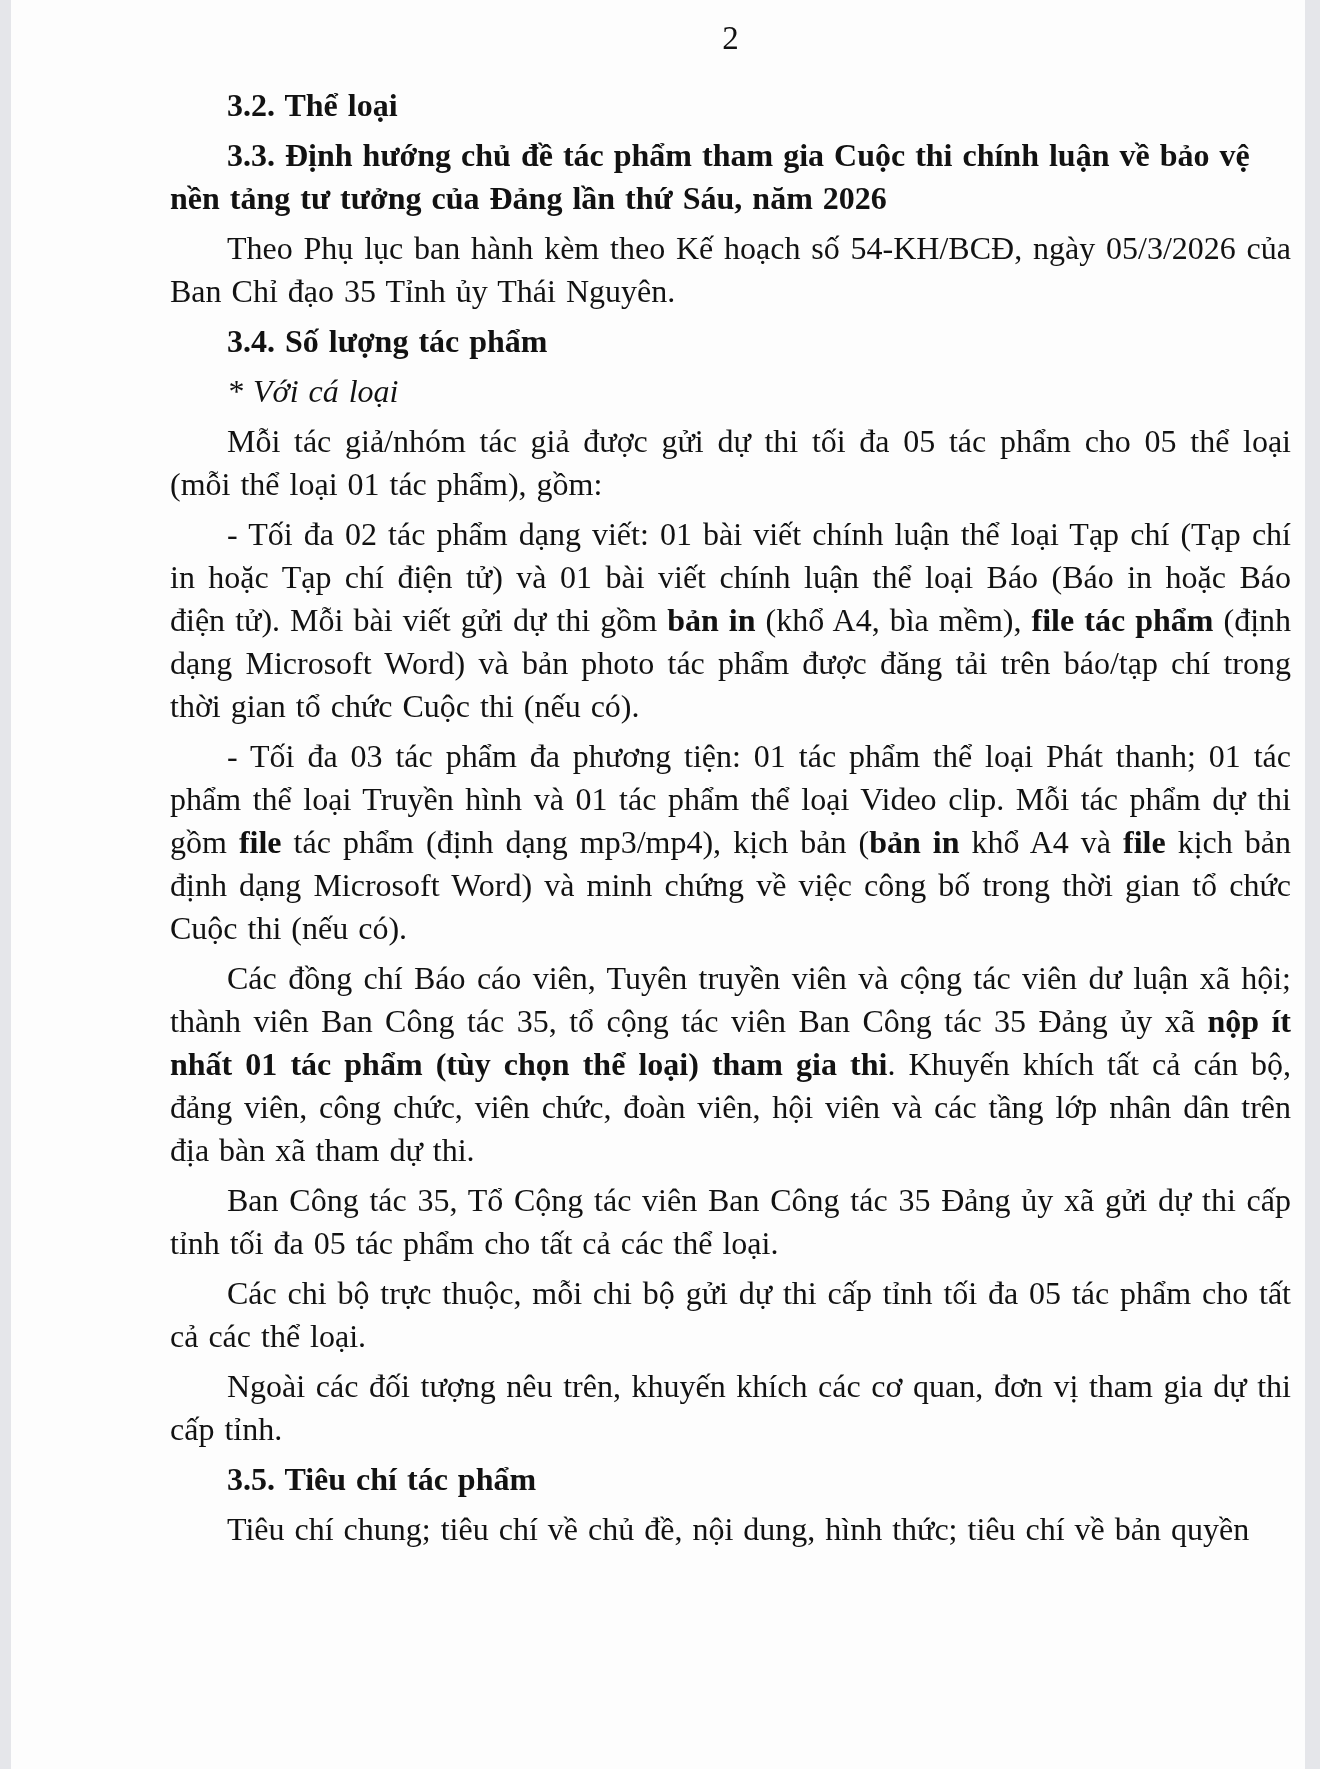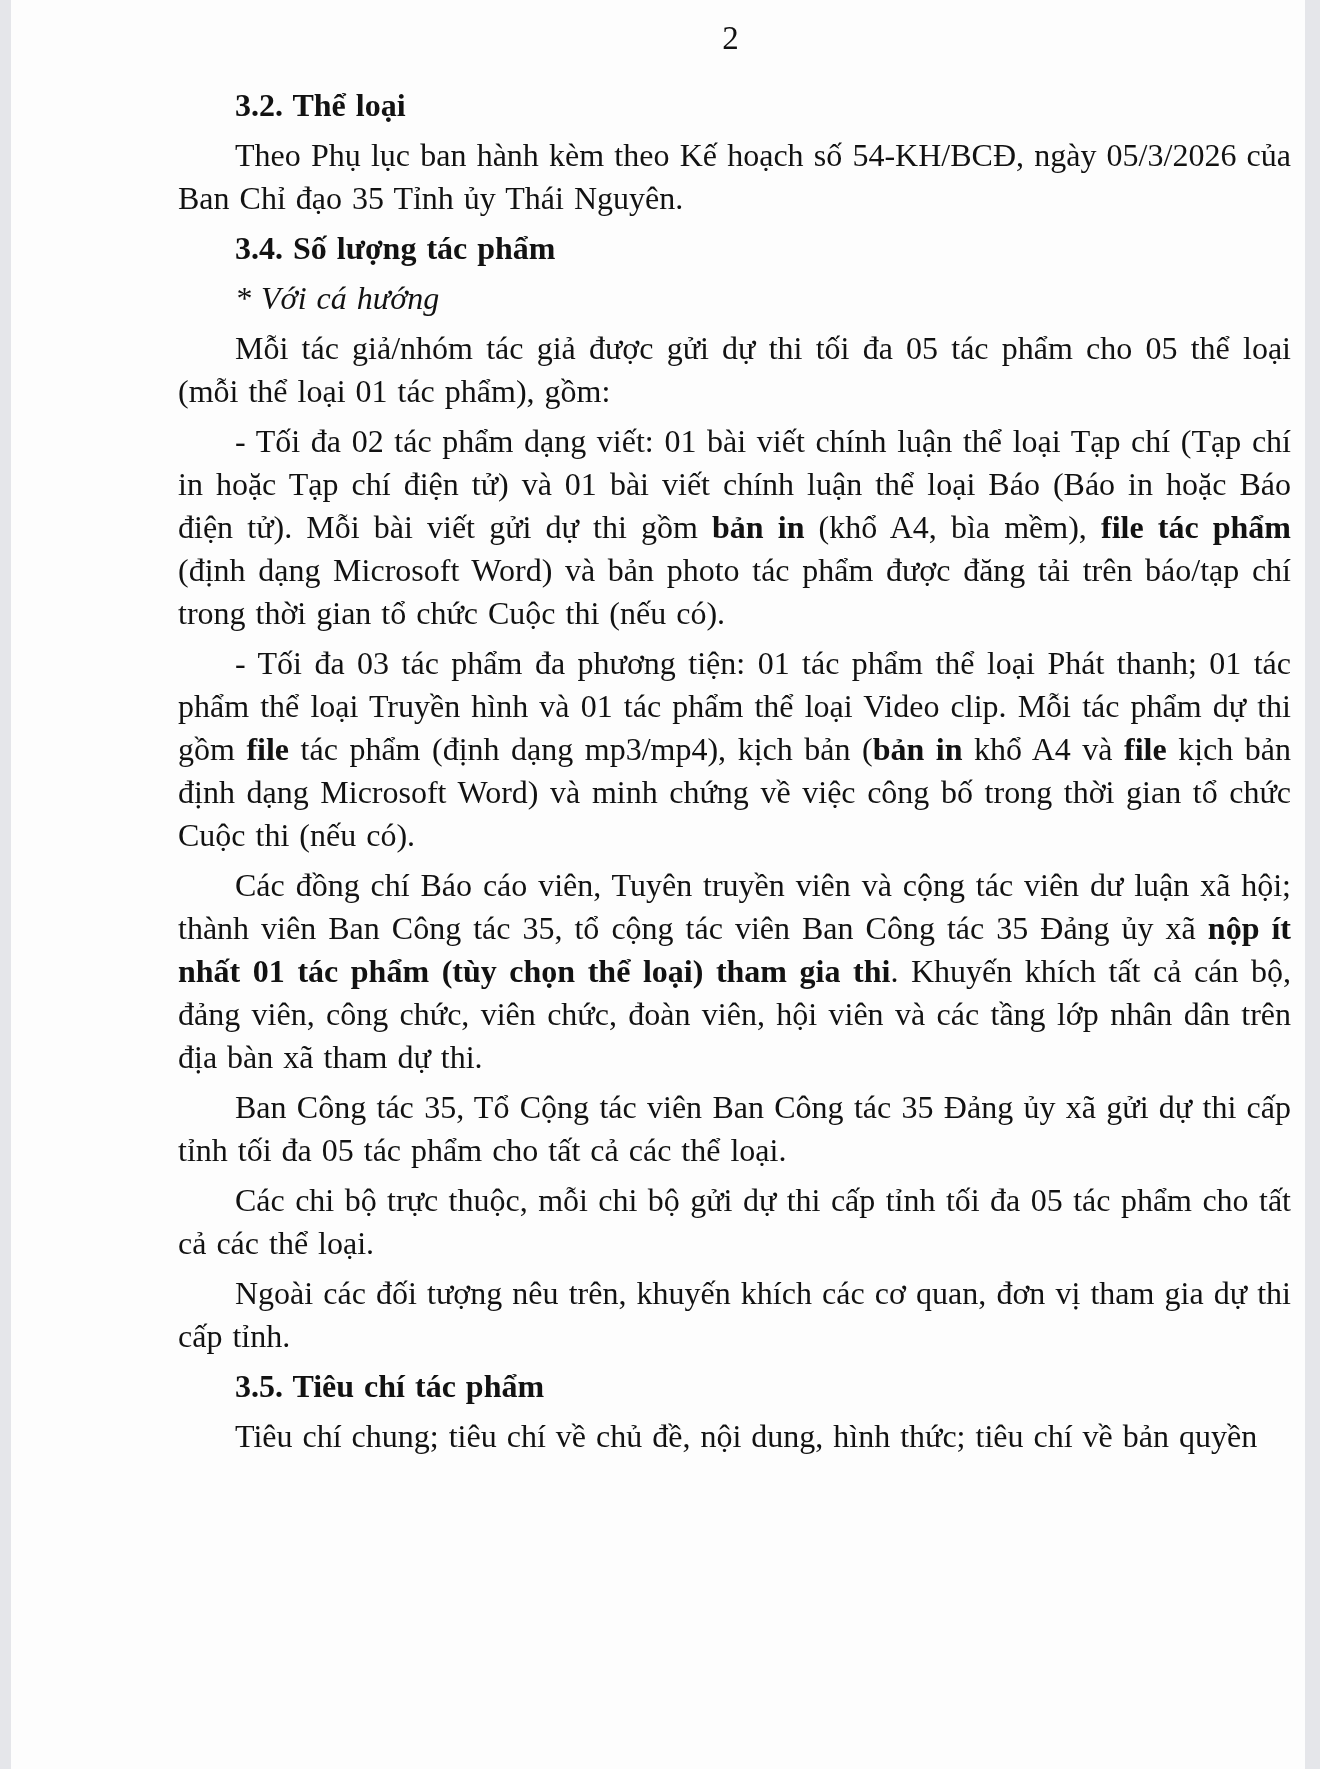--- a/index.html
+++ b/index.html
@@ -36,21 +36,21 @@
   }
   .page-number {
     text-align: center;
     font-size: 33px;
     line-height: 40px;
     margin: 0 0 26px 0;
   }
   .blk {
     font-size: 32px;
     line-height: 43px;
-    margin: 0 0 7px 8px;
+    margin: 0 0 7px 0;
     text-align: justify;
     text-indent: 57px;
     word-spacing: 2px;
   }
   .blk.heading {
     font-weight: bold;
     text-align: left;
   }
   .blk.note {
     font-style: italic;
@@ -62,23 +62,24 @@
 </head>
 <body>
 
 <div class="edge-strip left"></div>
 <div class="edge-strip right"></div>
 
 <div class="page">
   <div class="page-number">2</div>
   <div>
       <p class="blk heading"><span>3.2. Thể loại</span></p>
+      <p class="blk heading"><span>3.3. Định hướng chủ đề tác phẩm tham gia Cuộc thi chính luận về bảo vệ nền tảng tư tưởng của Đảng lần thứ Sáu, năm 2026</span></p>
       <p class="blk paragraph"><span>Theo Phụ lục ban hành kèm theo Kế hoạch số 54-KH/BCĐ, ngày 05/3/2026 của Ban Chỉ đạo 35 Tỉnh ủy Thái Nguyên.</span></p>
       <p class="blk heading"><span>3.4. Số lượng tác phẩm</span></p>
-      <p class="blk note"><span class="i">* Với cá hướng</span></p>
+      <p class="blk note"><span class="i">* Với cá loại</span></p>
       <p class="blk paragraph"><span>Mỗi tác giả/nhóm tác giả được gửi dự thi tối đa 05 tác phẩm cho 05 thể loại (mỗi thể loại 01 tác phẩm), gồm:</span></p>
       <p class="blk paragraph"><span>- Tối đa 02 tác phẩm dạng viết: 01 bài viết chính luận thể loại Tạp chí (Tạp chí in hoặc Tạp chí điện tử) và 01 bài viết chính luận thể loại Báo (Báo in hoặc Báo điện tử). Mỗi bài viết gửi dự thi gồm </span><span class="b">bản in</span><span> (khổ A4, bìa mềm), </span><span class="b">file tác phẩm</span><span> (định dạng Microsoft Word) và bản photo tác phẩm được đăng tải trên báo/tạp chí trong thời gian tổ chức Cuộc thi (nếu có).</span></p>
       <p class="blk paragraph"><span>- Tối đa 03 tác phẩm đa phương tiện: 01 tác phẩm thể loại Phát thanh; 01 tác phẩm thể loại Truyền hình và 01 tác phẩm thể loại Video clip. Mỗi tác phẩm dự thi gồm </span><span class="b">file</span><span> tác phẩm (định dạng mp3/mp4), kịch bản (</span><span class="b">bản in</span><span> khổ A4 và </span><span class="b">file</span><span> kịch bản định dạng Microsoft Word) và minh chứng về việc công bố trong thời gian tổ chức Cuộc thi (nếu có).</span></p>
       <p class="blk paragraph"><span>Các đồng chí Báo cáo viên, Tuyên truyền viên và cộng tác viên dư luận xã hội; thành viên Ban Công tác 35, tổ cộng tác viên Ban Công tác 35 Đảng ủy xã </span><span class="b">nộp ít nhất 01 tác phẩm (tùy chọn thể loại) tham gia thi</span><span>. Khuyến khích tất cả cán bộ, đảng viên, công chức, viên chức, đoàn viên, hội viên và các tầng lớp nhân dân trên địa bàn xã tham dự thi.</span></p>
       <p class="blk paragraph"><span>Ban Công tác 35, Tổ Cộng tác viên Ban Công tác 35 Đảng ủy xã gửi dự thi cấp tỉnh tối đa 05 tác phẩm cho tất cả các thể loại.</span></p>
       <p class="blk paragraph"><span>Các chi bộ trực thuộc, mỗi chi bộ gửi dự thi cấp tỉnh tối đa 05 tác phẩm cho tất cả các thể loại.</span></p>
       <p class="blk paragraph"><span>Ngoài các đối tượng nêu trên, khuyến khích các cơ quan, đơn vị tham gia dự thi cấp tỉnh.</span></p>
       <p class="blk heading"><span>3.5. Tiêu chí tác phẩm</span></p>
       <p class="blk paragraph"><span>Tiêu chí chung; tiêu chí về chủ đề, nội dung, hình thức; tiêu chí về bản quyền</span></p>
     </div>

